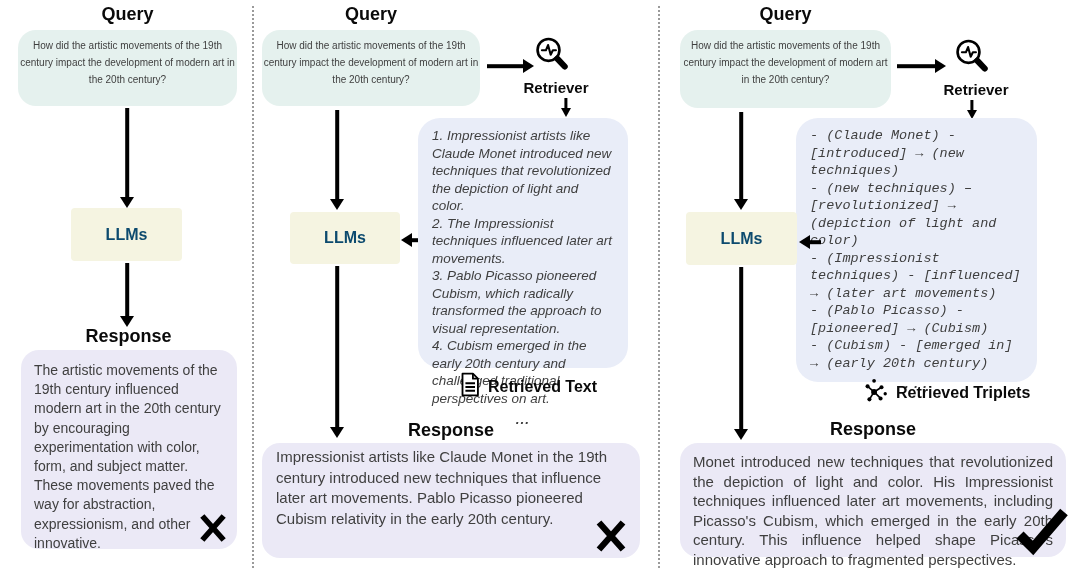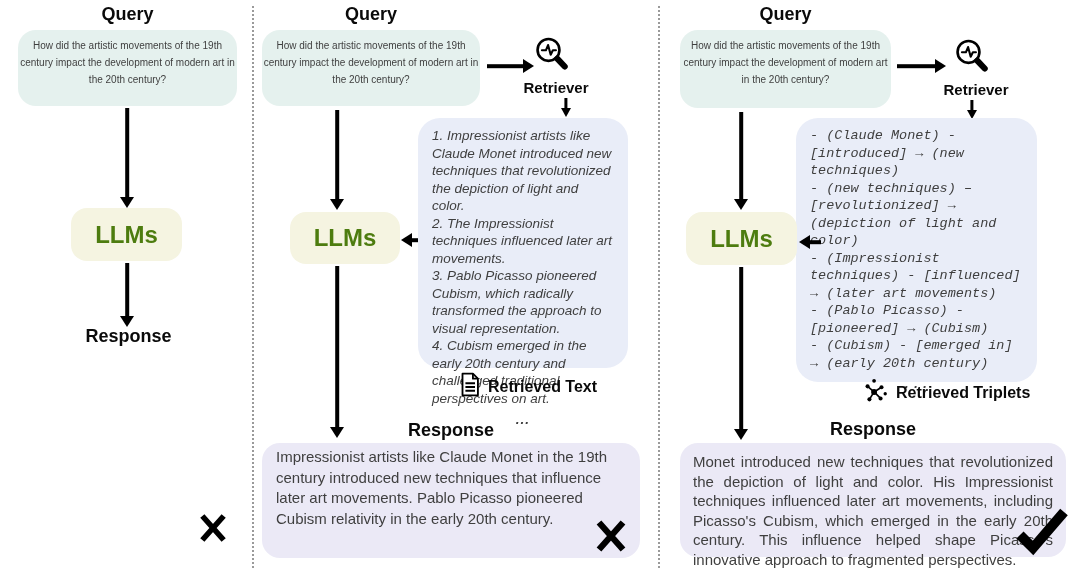--- a/index.html
+++ b/index.html
@@ -6,23 +6,23 @@
   .canvas {
     position:relative; width:1080px; height:578px; background:#ffffff;
     font-family:"Liberation Sans", sans-serif; overflow:hidden;
     color:var(--body-text,#3f3f3f);
   }
   .divider { position:absolute; top:6px; height:562px; width:0; border-left:2px dotted var(--divider,#9a9a9a); }
   .title { position:absolute; font-weight:bold; font-size:18px; color:#0a0a0a; text-align:center; }
   .bubble { position:absolute; box-sizing:border-box; border-radius:18px; }
   .query  { background:var(--query-bg,#e6f1ef); font-size:10px; line-height:17.2px; padding:7px 0;text-align:center; }
   .llm {
-    position:absolute; background:var(--llm-bg,#f5f4e2); border-radius:16px;
+    position:absolute; background:var(--llm-bg,#f5f4e2); border-radius:4px;
     display:flex; align-items:center; justify-content:center;
-    font-weight:bold; font-size:24px; color:#4d7c0f;
+    font-weight:bold; font-size:16px; color:#0c4a6e;
   }
   .retrieved {
     background:var(--retrieved-bg,#e9edf8); font-style:italic;
     font-size:13.5px; line-height:17.5px; padding:9px 14px; border-radius:22px;
   }
   .pre { white-space:pre-line; }
   .ellipsis { text-align:center; font-weight:bold; letter-spacing:1px; margin-top:4px; }
   .response { background:var(--response-bg,#ebe9f6); padding:11px 13px; font-size:14px; line-height:19.2px; }
   .caption { position:absolute; display:flex; align-items:center; gap:8px; font-weight:bold; font-size:16px; color:#0a0a0a; }
   .retr-label { position:absolute; font-weight:bold; font-size:15px; color:#0a0a0a; text-align:center; }
@@ -58,20 +58,21 @@
 
   <div class="llm" style="left:71px; top:208px; width:111px; height:53px;">LLMs</div>
 
   <div class="arr v" style="left:117px; top:263px; width:20px; height:64px;">
       <div class="shaft"></div>
       <div class="head"></div>
     </div>
 
   <div class="title" style="left:20px; top:326px; width:217px;">Response</div>
 
+  <div class="bubble response" style="left:21px; top:350px; width:216px; height:199px;">The artistic movements of the 19th century influenced modern art in the 20th century by encouraging experimentation with color, form, and subject matter. These movements paved the way for abstraction, expressionism, and other innovative.</div>
 
   <div class="mark" style="left:196px; top:512px;">
     <svg width="34" height="32" viewBox="0 0 24 24">
       <path d="M4 3 L20 21 M20 3 L4 21" stroke="#000" stroke-width="4.2" fill="none"></path>
     </svg>
   </div>
 
   <div class="divider" style="left:252px;"></div>
 
   <div class="title" style="left:262px; top:4px; width:218px;">Query</div>

